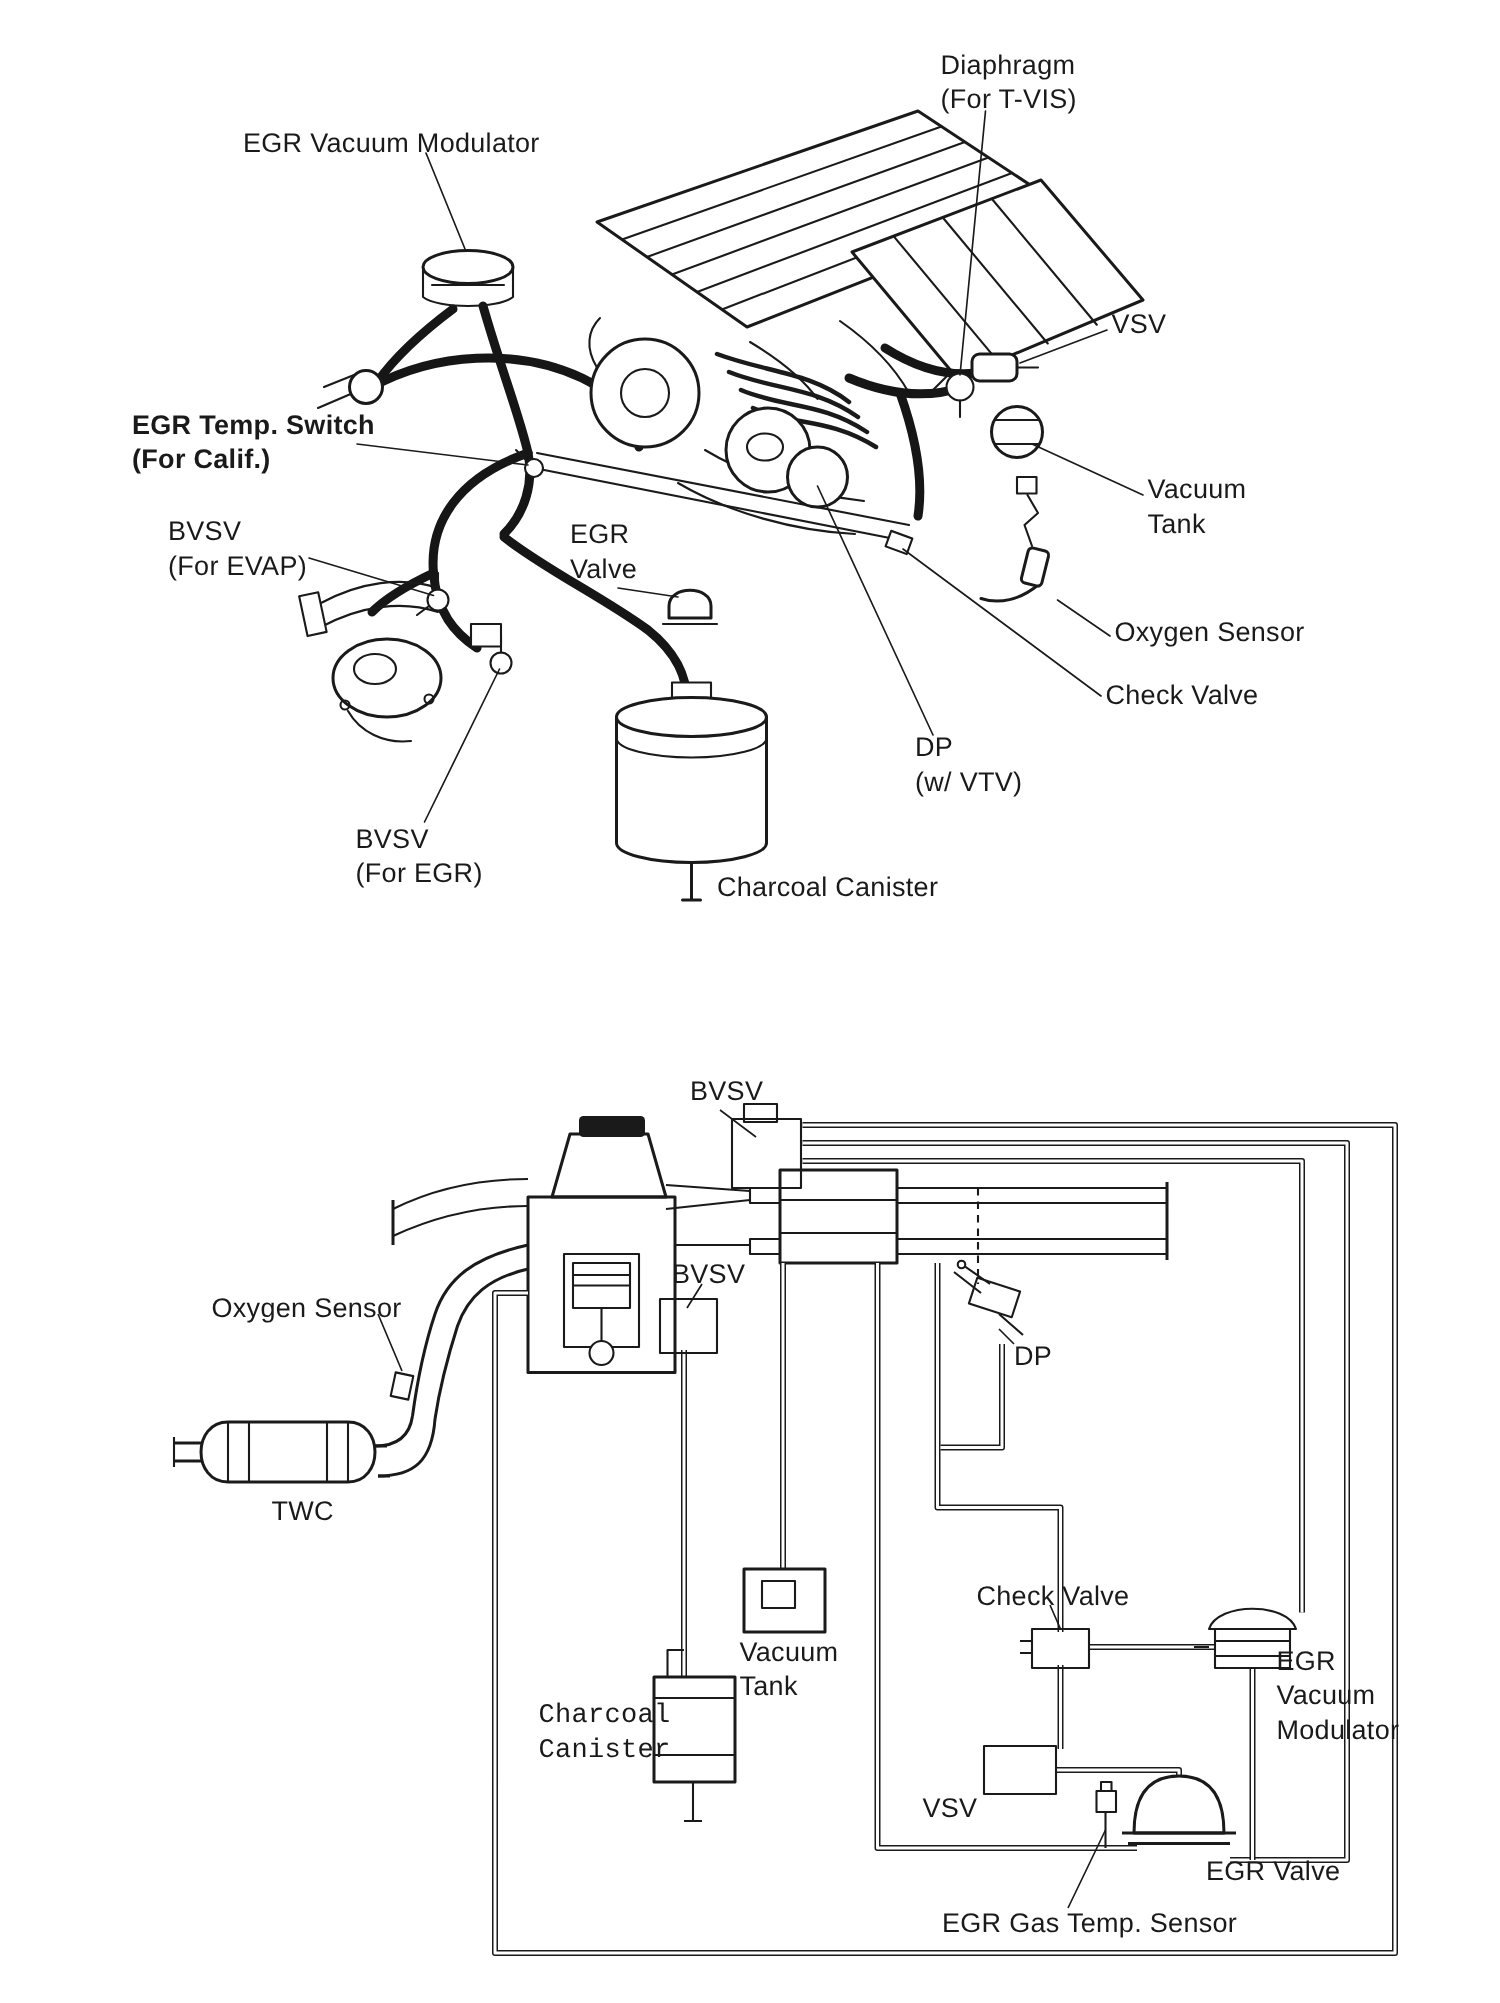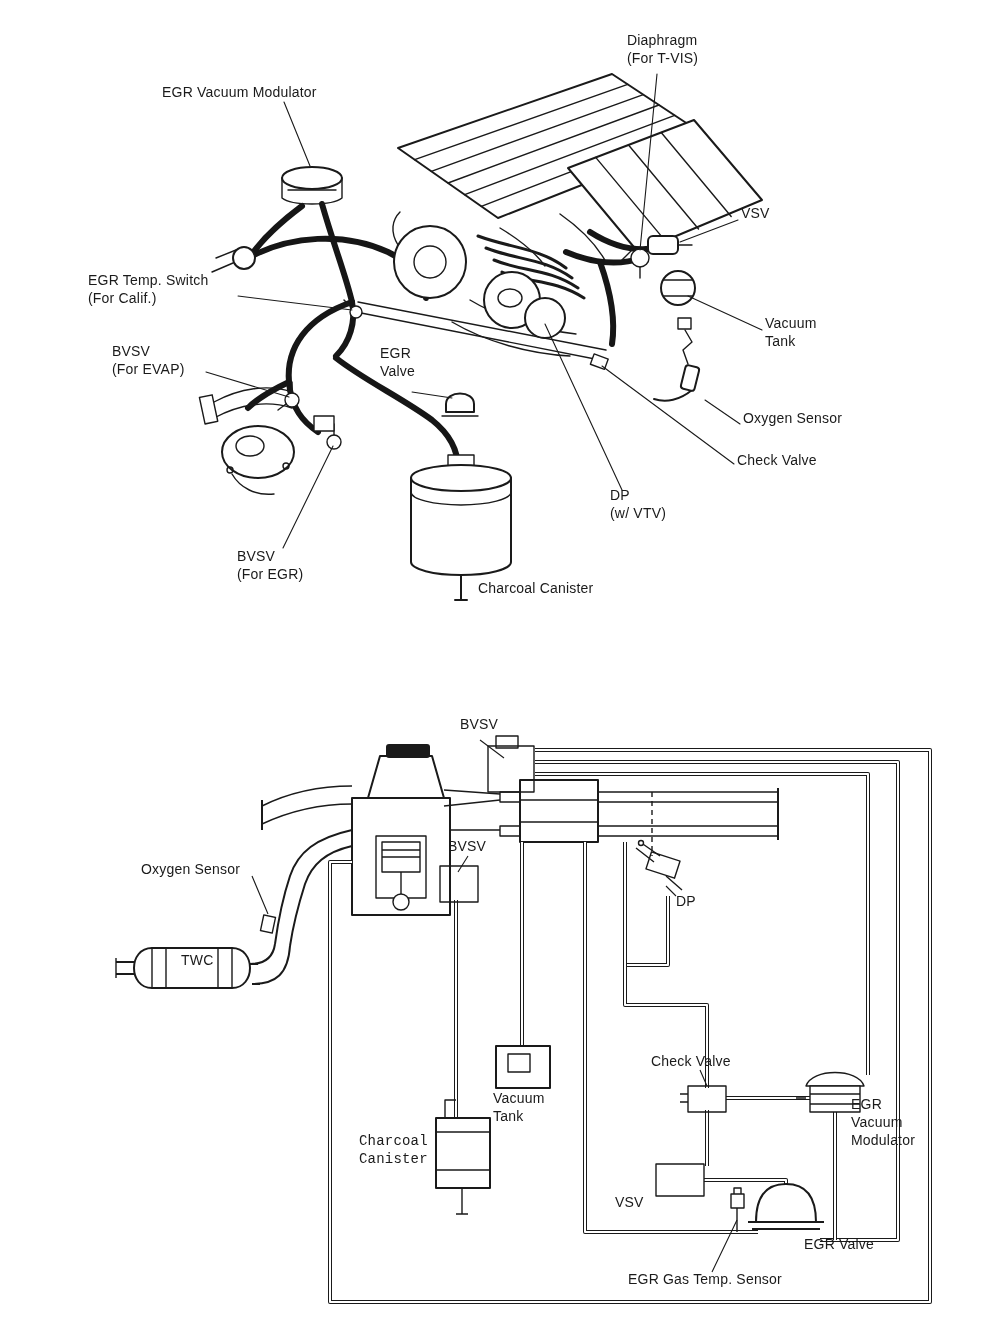--- a/index.html
+++ b/index.html
@@ -1,18 +1,18 @@
 <!DOCTYPE html>
 <html><head>
 <meta charset="utf-8">
 <style>
   html,body{margin:0;padding:0;background:#ffffff;}
   body{width:1000px;height:1335px;position:relative;font-family:"Liberation Sans",sans-serif;color:#1a1a1a;}
   .stage{position:absolute;left:0;top:0;width:1000px;height:1335px;}
-  .lbl{position:absolute;white-space:pre-line;font-size:14px;line-height:1.28;letter-spacing:.2px;color:#1a1a1a;}
+  .lbl{position:absolute;white-space:pre-line;font-size:18px;line-height:1.28;letter-spacing:.2px;color:#1a1a1a;}
   
   .ln{fill:none;stroke:#1a1a1a;stroke-width:1.4;}
   .ln2{fill:none;stroke:#1a1a1a;stroke-width:2;}
   .wf{fill:#ffffff;}
   .hose{fill:none;stroke:#161616;stroke-width:6;stroke-linecap:round;}
   .wire{fill:none;stroke:#1a1a1a;stroke-width:3;stroke-linecap:round;}
   .leader{fill:none;stroke:#1a1a1a;stroke-width:1.1;}
   .pipe{fill:none;stroke:#1a1a1a;stroke-width:4;}
   .pipei{fill:none;stroke:#ffffff;stroke-width:2;}
   .dash{stroke-dasharray:5 4;}
@@ -274,41 +274,41 @@
     </g>
 
     <path class="leader" d="M480 740 L504 758 M468 856 L458 872 M252 876 L268 914 M676 896 L666 886 M700 1070 L707 1086 M712 1272 L737 1220"></path>
   </g>
 </svg>
 
 <div class="lbl" style="left:627px;top:32px;">Diaphragm
 (For T-VIS)</div>
 <div class="lbl" style="left:162px;top:84px;">EGR Vacuum Modulator</div>
 <div class="lbl" style="left:741px;top:205px;">VSV</div>
-<div class="lbl" style="left:88px;top:272px;">EGR Temp. Switch
+<div class="lbl" style="left:88px;top:272px;font-weight:bold;">EGR Temp. Switch
 (For Calif.)</div>
 <div class="lbl" style="left:765px;top:315px;">Vacuum
 Tank</div>
 <div class="lbl" style="left:112px;top:343px;">BVSV
 (For EVAP)</div>
 <div class="lbl" style="left:380px;top:345px;">EGR
 Valve</div>
 <div class="lbl" style="left:743px;top:410px;">Oxygen Sensor</div>
 <div class="lbl" style="left:737px;top:452px;">Check Valve</div>
 <div class="lbl" style="left:610px;top:487px;">DP
 (w/ VTV)</div>
 <div class="lbl" style="left:237px;top:548px;">BVSV
 (For EGR)</div>
 <div class="lbl" style="left:478px;top:580px;">Charcoal Canister</div>
 
 <div class="lbl" style="left:460px;top:716px;">BVSV</div>
 <div class="lbl" style="left:448px;top:838px;">BVSV</div>
 <div class="lbl" style="left:141px;top:861px;">Oxygen Sensor</div>
 <div class="lbl" style="left:676px;top:893px;">DP</div>
-<div class="lbl" style="left:181px;top:952px;">TWC</div>
+<div class="lbl" style="left:181px;top:996px;">TWC</div>
 <div class="lbl" style="left:651px;top:1053px;">Check Valve</div>
 <div class="lbl" style="left:493px;top:1090px;">Vacuum
 Tank</div>
 <div class="lbl" style="left:851px;top:1096px;">EGR
 Vacuum
 Modulator</div>
 <div class="lbl" style="left:359px;top:1133px;font-family:Liberation Mono, monospace;">Charcoal
 Canister</div>
 <div class="lbl" style="left:615px;top:1194px;">VSV</div>
 <div class="lbl" style="left:804px;top:1236px;">EGR Valve</div>

